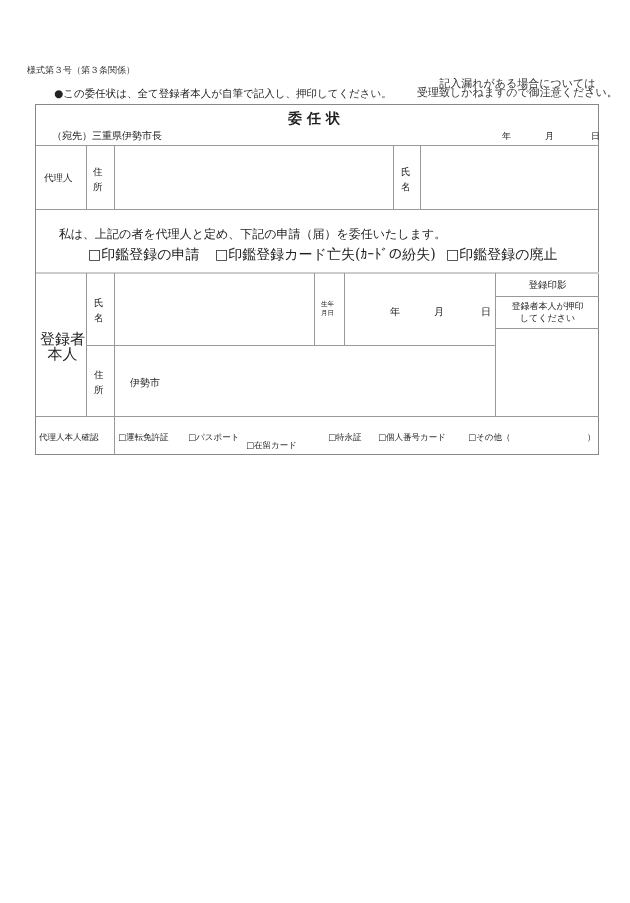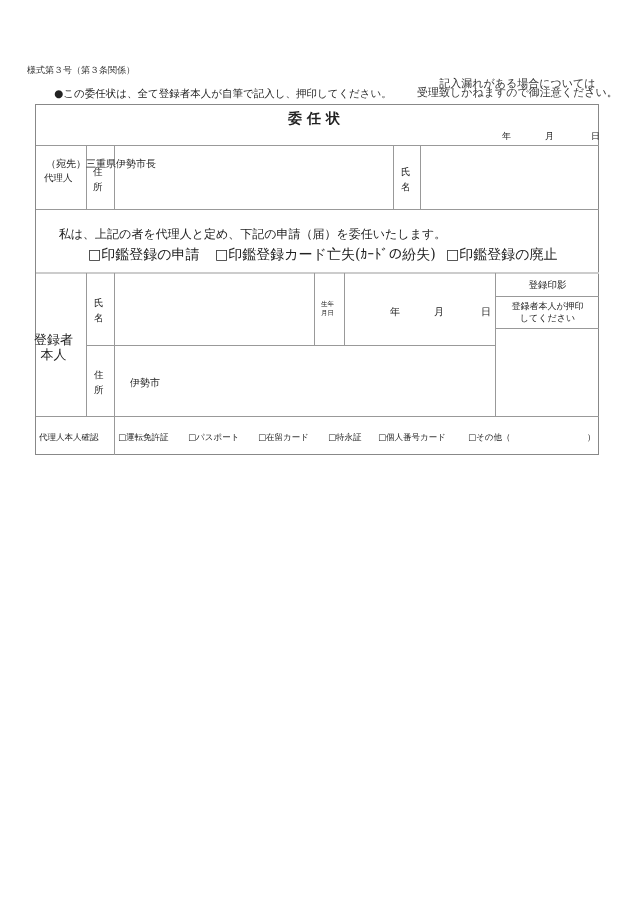--- a/index.html
+++ b/index.html
@@ -13,21 +13,21 @@
     .notice { left: 54px; top: 87px; font-size: 10.5px; color: #222; white-space: nowrap; }
     .notice-small { left: 417px; top: 80px; font-size: 11px; line-height: 8.5px; color: #333; white-space: nowrap; }
 
     .frame { left: 35px; top: 104px; width: 564px; height: 351px; border: 1px solid #888; box-sizing: border-box; }
     .hl { position: absolute; height: 1px; background: #999; }
     .vl { position: absolute; width: 1px; background: #999; }
     .hl.thick { height: 2px; background: #ccc; }
 
     .t { position: absolute; font-size: 9.5px; color: #222; white-space: nowrap; }
     .title { left: 288px; top: 110px; font-size: 14px; font-weight: bold; letter-spacing: 5px; }
-    .addressee { left: 46px; top: 129px; font-size: 10px; margin-top: 28px; }
+    .addressee { left: 52px; top: 129px; font-size: 10px; }
     .date-y { left: 502px; top: 130px; font-size: 9px; }
     .date-m { left: 545px; top: 130px; font-size: 9px; }
     .date-d { left: 591px; top: 130px; font-size: 9px; }
 
     .vert { line-height: 15px; text-align: center; font-size: 9.5px; }
     .delegate-text { left: 0; width: 505px; top: 226px; text-align: center; font-size: 12px; }
     .options { top: 246px; font-size: 14px; }
     .confirm-opts { top: 432px; font-size: 8.5px; }
   </style>
 </head>
@@ -79,21 +79,21 @@
   <div>氏</div>
   <div>名</div>
 </div>
 <div class="t" style="left:421px; top:146px; width:177px; height:62px;"></div>
 
 <div class="t delegate-text">私は、上記の者を代理人と定め、下記の申請（届）を委任いたします。</div>
 <div class="t options" style="left:88px;">□印鑑登録の申請</div>
 <div class="t options" style="left:215px;">□印鑑登録カード亡失(ｶｰﾄﾞの紛失)</div>
 <div class="t options" style="left:446px;">□印鑑登録の廃止</div>
 
-<div class="t vert" style="left:34px; top:332px; font-size:13px;">
+<div class="t vert" style="left:40px; top:332px; font-size:15px;">
   <div>登録者</div>
   <div>本人</div>
 </div>
 <div class="t vert" style="left:94px; top:295px;">
   <div>氏</div>
   <div>名</div>
 </div>
 <div class="t" style="left:115px; top:274px; width:198px; height:70px;"></div>
 <div class="t vert" style="left:321px; top:300px; font-size:6.5px; line-height:9px;">
   <div>生年</div>
@@ -112,18 +112,18 @@
 <div class="t" style="left:496px; top:279px; width:103px; text-align:center; font-size:9.5px;">登録印影</div>
 <div class="t" style="left:496px; top:300px; width:103px; text-align:center; font-size:9px; line-height:12px;">
   <div>登録者本人が押印</div>
   <div>してください</div>
 </div>
 <div class="t" style="left:496px; top:329px; width:103px; height:87px;"></div>
 
 <div class="t" style="left:39px; top:432px; font-size:8.5px;">代理人本人確認</div>
 <div class="t confirm-opts" style="left:118px;">□運転免許証</div>
 <div class="t confirm-opts" style="left:188px;">□パスポート</div>
-<div class="t confirm-opts" style="left:258px;">□在留カード</div>
+<div class="t confirm-opts" style="left:246px;margin-top:8px;">□在留カード</div>
 <div class="t confirm-opts" style="left:328px;">□特永証</div>
 <div class="t confirm-opts" style="left:378px;">□個人番号カード</div>
 <div class="t confirm-opts" style="left:468px;">□その他（</div>
 <div class="t confirm-opts" style="left:523px; width:60px; height:12px;"></div>
 <div class="t confirm-opts" style="left:587px;">）</div>
 
 </body></html>

